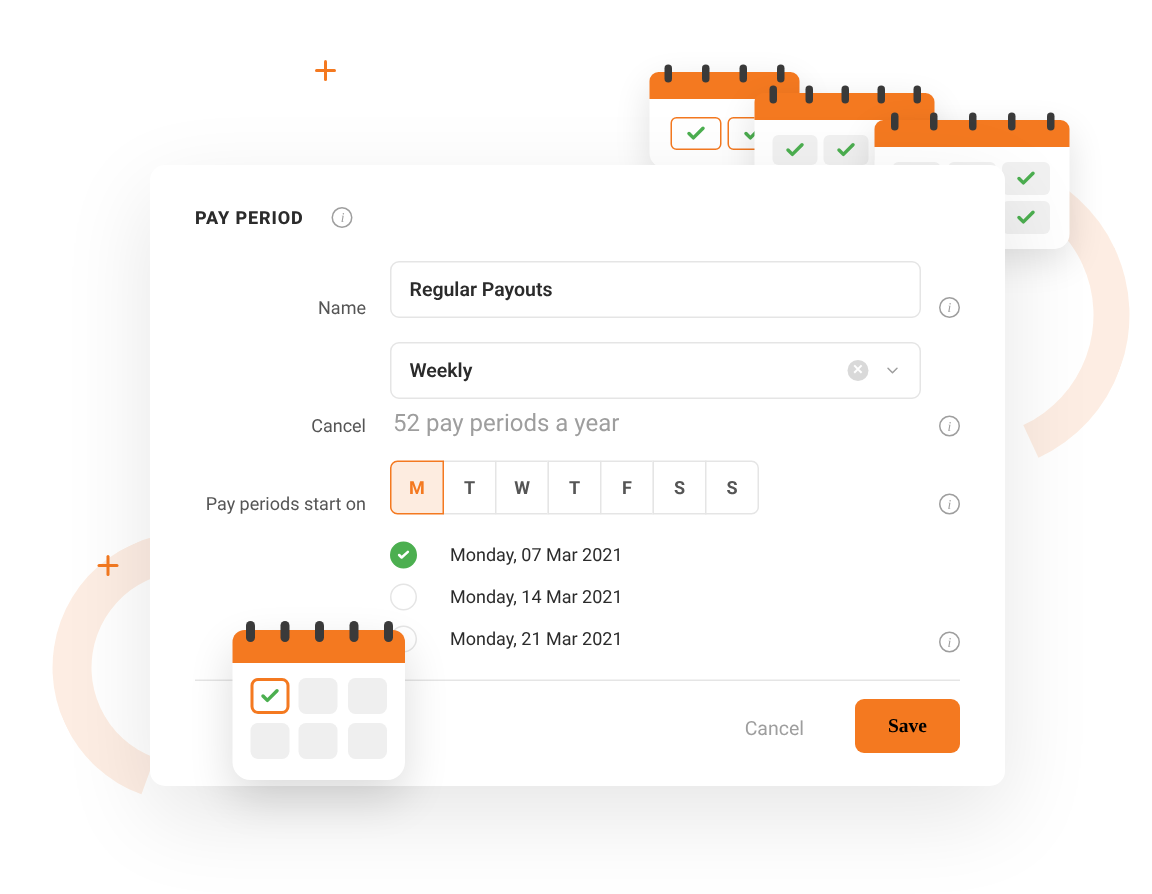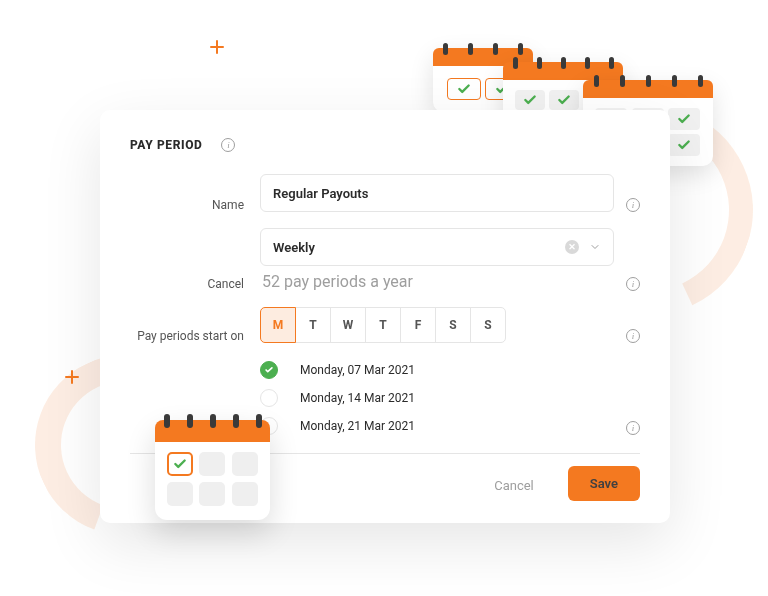--- a/index.html
+++ b/index.html
@@ -88,21 +88,21 @@
   .day:last-child{border-radius:0 5px 5px 0;}
   .day.active{background:var(--orange-light);border-color:var(--orange);color:var(--orange);z-index:1;position:relative;}
 
   .radio-col{display:flex;flex-direction:column;gap:10px;padding-top:2px;}
   .radio-opt{display:flex;align-items:center;gap:22px;font-size:12px;color:var(--text);cursor:pointer;}
   .radio-circle{width:18px;height:18px;border:1.5px solid var(--border);border-radius:50%;display:flex;align-items:center;justify-content:center;flex-shrink:0;}
   .radio-opt.selected .radio-circle{background:var(--green);border-color:var(--green);}
 
   .footer{border-top:1px solid var(--border);margin-top:18px;padding-top:12px;display:flex;justify-content:flex-end;gap:28px;align-items:flex-end;}
   .btn-cancel{background:none;border:none;color:var(--muted);font-size:13px;cursor:pointer;padding:8px 6px;}
-  .btn-save{background:var(--orange);border:none;color:#404040;font-size:13px;font-weight:600;padding:10px 22px;border-radius:6px;cursor:pointer;}
+  .btn-save{background:var(--orange);border:none;color:#000000;font-size:13px;font-weight:600;padding:10px 22px;border-radius:6px;cursor:pointer;font-family:Liberation Serif, serif;}
 </style>
 </head>
 <body>
 
 <div class="swoosh"></div>
 <div class="swoosh2"></div>
 <div class="sparkle spark1"></div>
 <div class="sparkle spark2"></div>
 
 <div class="cal-stack">

